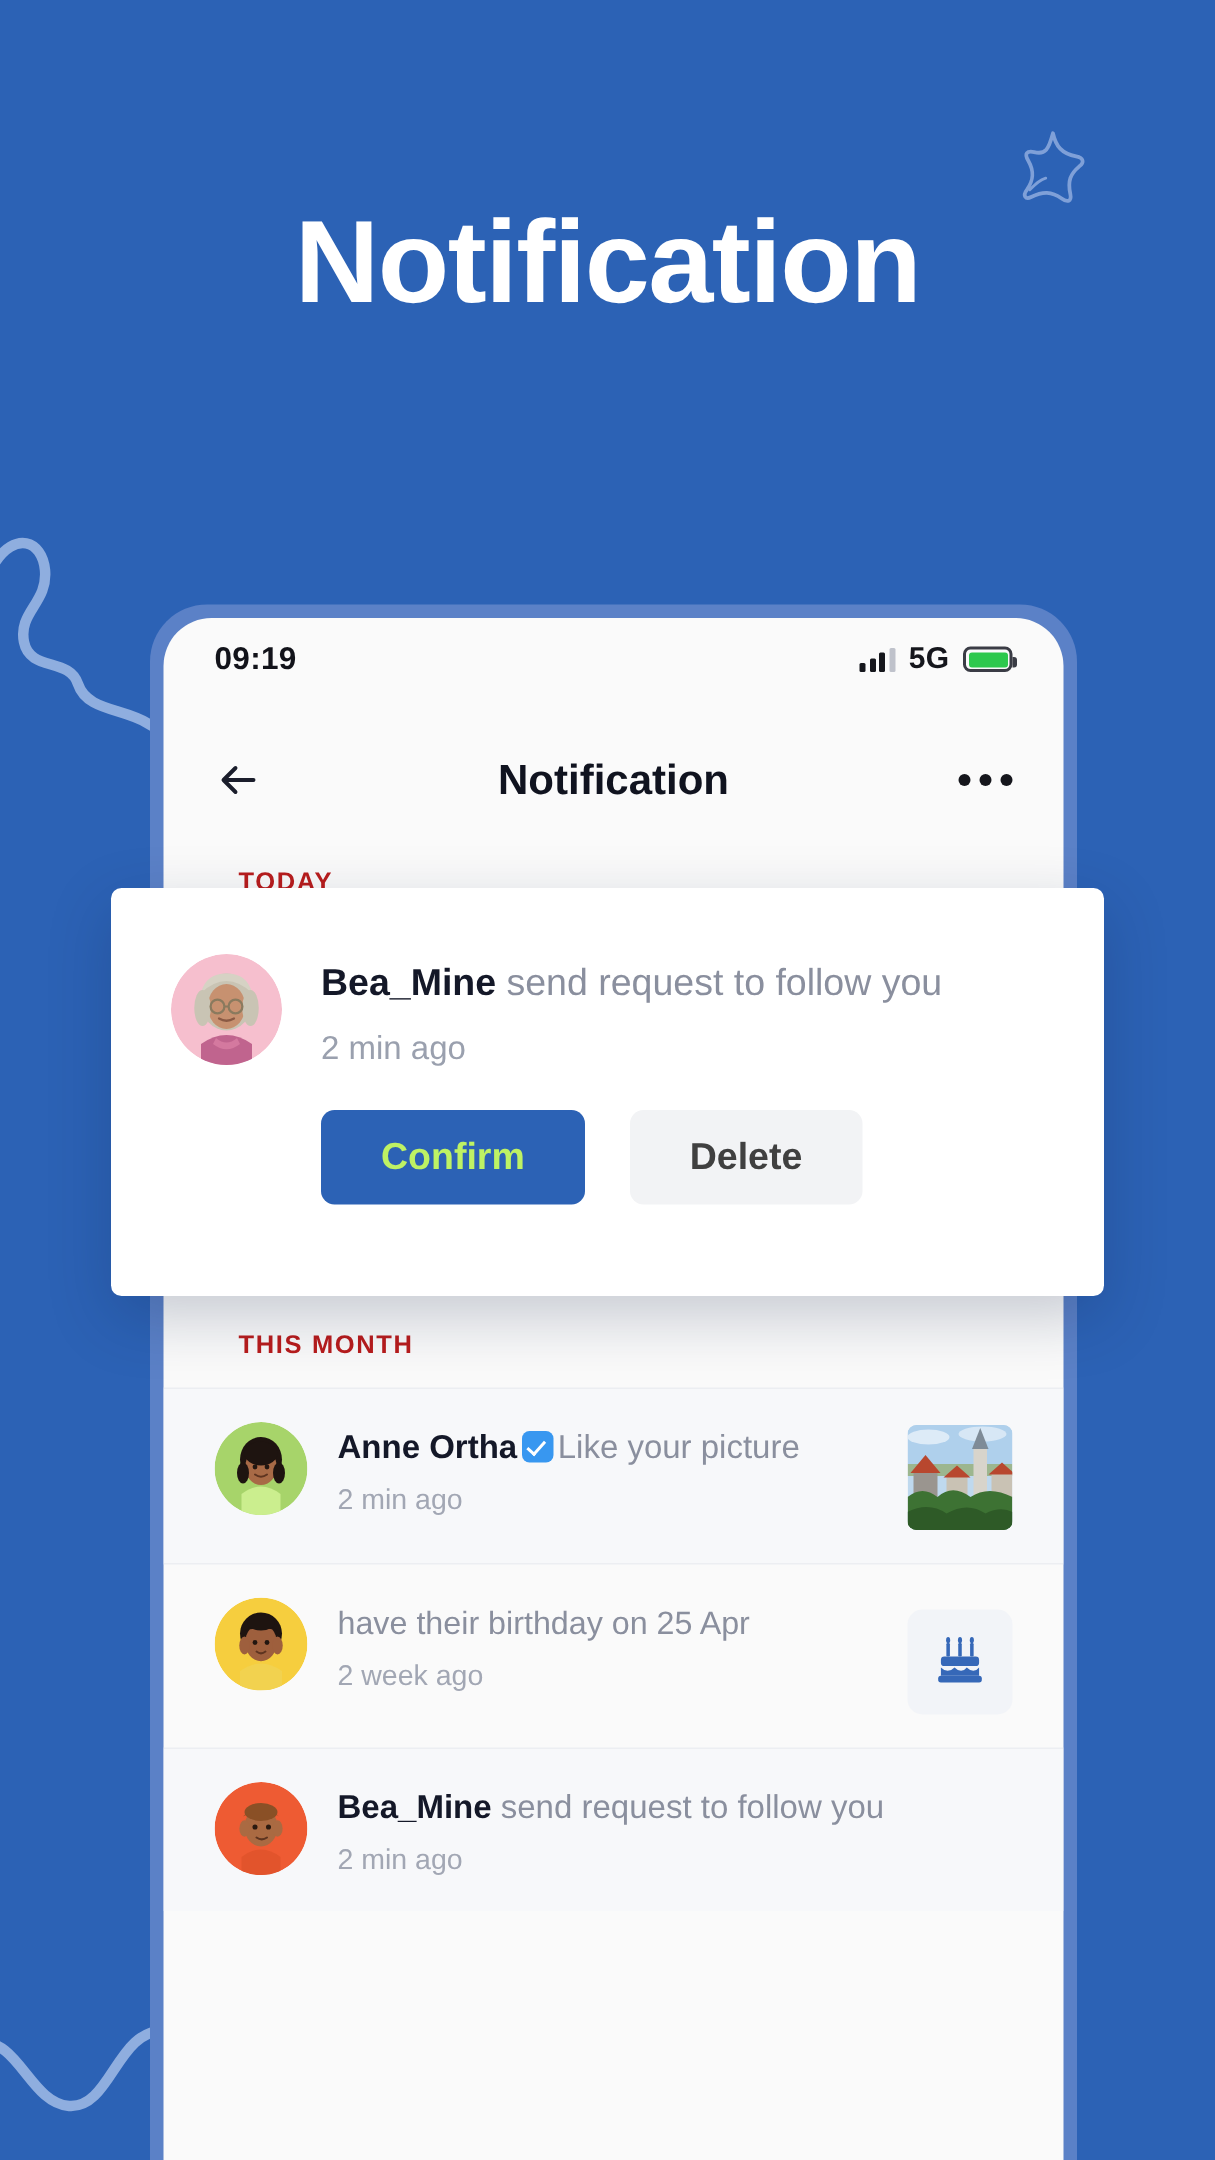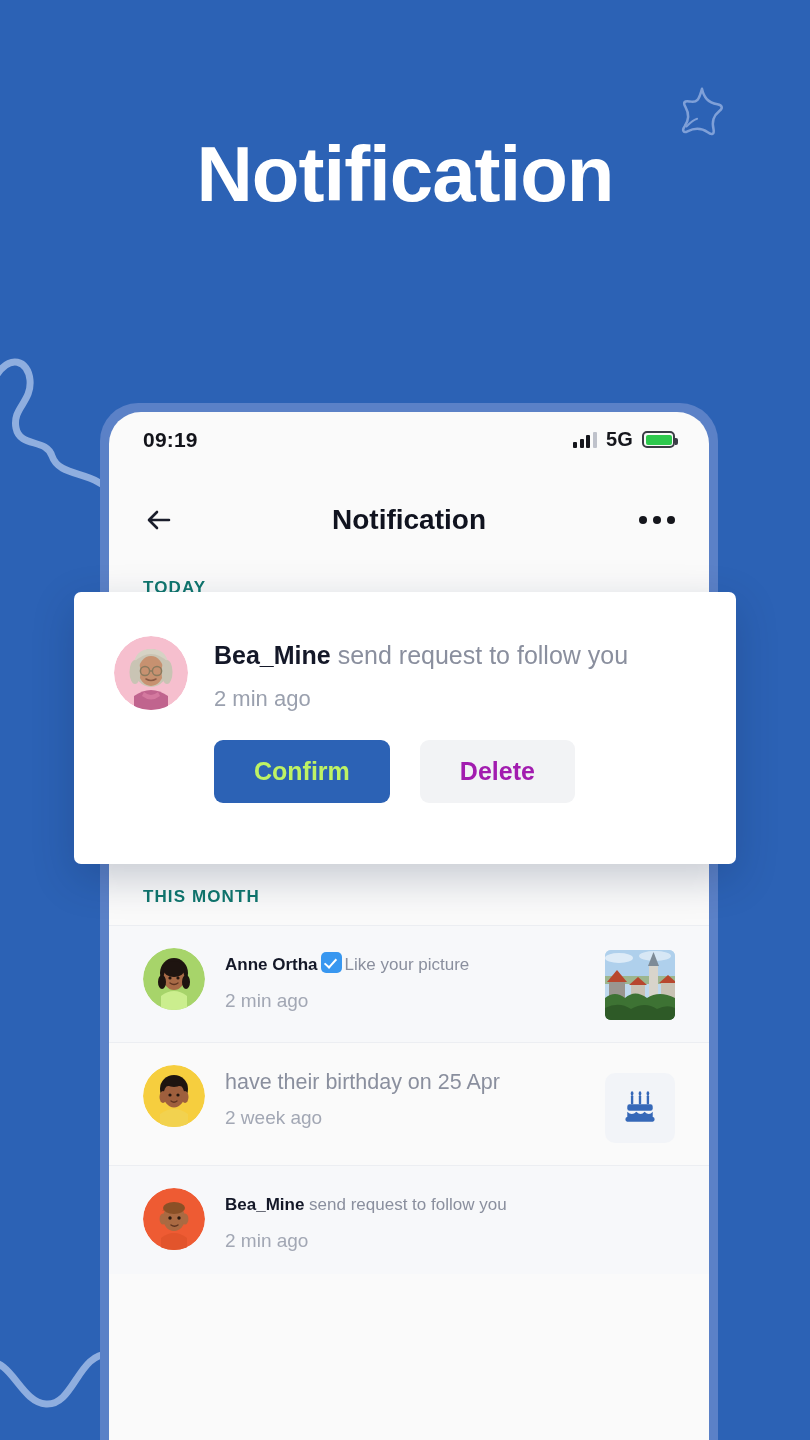--- a/index.html
+++ b/index.html
@@ -79,36 +79,36 @@
     position:absolute; left:0; right:0; text-align:center;
     font-size:28px; font-weight:700; color:#10131F;
     pointer-events:none;
   }
   #more-dots { margin-left:auto; display:flex; gap:6px; cursor:pointer; }
   #more-dots i { width:8px; height:8px; border-radius:50%; background:#15161C; display:block; }
 
   
   .section-label {
     font-size:17px; font-weight:700; letter-spacing:1.1px;
-    color:#0f766e; padding:16px 34px 0 34px;
+    color:#b91c1c; padding:16px 34px 0 50px;
   }
 
   
   .notif-row {
     display:flex; align-items:flex-start;
     padding:22px 34px 22px 34px;
     gap:20px; position:relative;
   }
   .notif-row.alt { background:#F7F8FA; }
   .avatar {
     width:62px; height:62px; border-radius:50%;
     flex:0 0 62px; overflow:hidden; position:relative;
   }
   .notif-body { flex:1 1 auto; min-width:0; padding-top:2px; }
-  .notif-text { font-size:17px; line-height:30px; color:#8A8F9E; }
+  .notif-text { font-size:22px; line-height:30px; color:#8A8F9E; }
   .notif-text b { color:#141828; font-weight:700; }
   .notif-sub  { font-size:21.5px; line-height:30px; color:#8A8F9E; }
   .notif-time { font-size:19px; color:#A2A7B4; margin-top:10px; }
   .verified {
     display:inline-block; vertical-align:-3px;
     width:21px; height:21px; border-radius:5px;
     background:#3897F0; position:relative; margin:0 3px;
   }
   .verified::after {
     content:""; position:absolute; left:6px; top:3.5px;
@@ -126,21 +126,21 @@
 
   
   .actions { display:flex; gap:14px; margin-top:20px; }
   .btn {
     border:none; cursor:pointer; border-radius:9px;
     font-family:"Liberation Sans", sans-serif;
     font-size:23px; font-weight:700;
     padding:15px 34px;
   }
   .btn-confirm { background:#2C62B5; color:#bef264; }
-  .btn-delete  { background:#F2F3F5; color:#a21caf;text-align:right; }
+  .btn-delete  { background:#F2F3F5; color:#404040;text-align:right; }
 
   
   .divider { height:1px; background:#ECEEF2; margin:0 0 0 0; }
 
   
   #overlay-card {
     position:absolute; left:74px; top:592px;
     width:662px; height:272px;
     background:#ffffff; border-radius:7px;
     box-shadow:0 14px 42px rgba(12,30,70,0.22);

